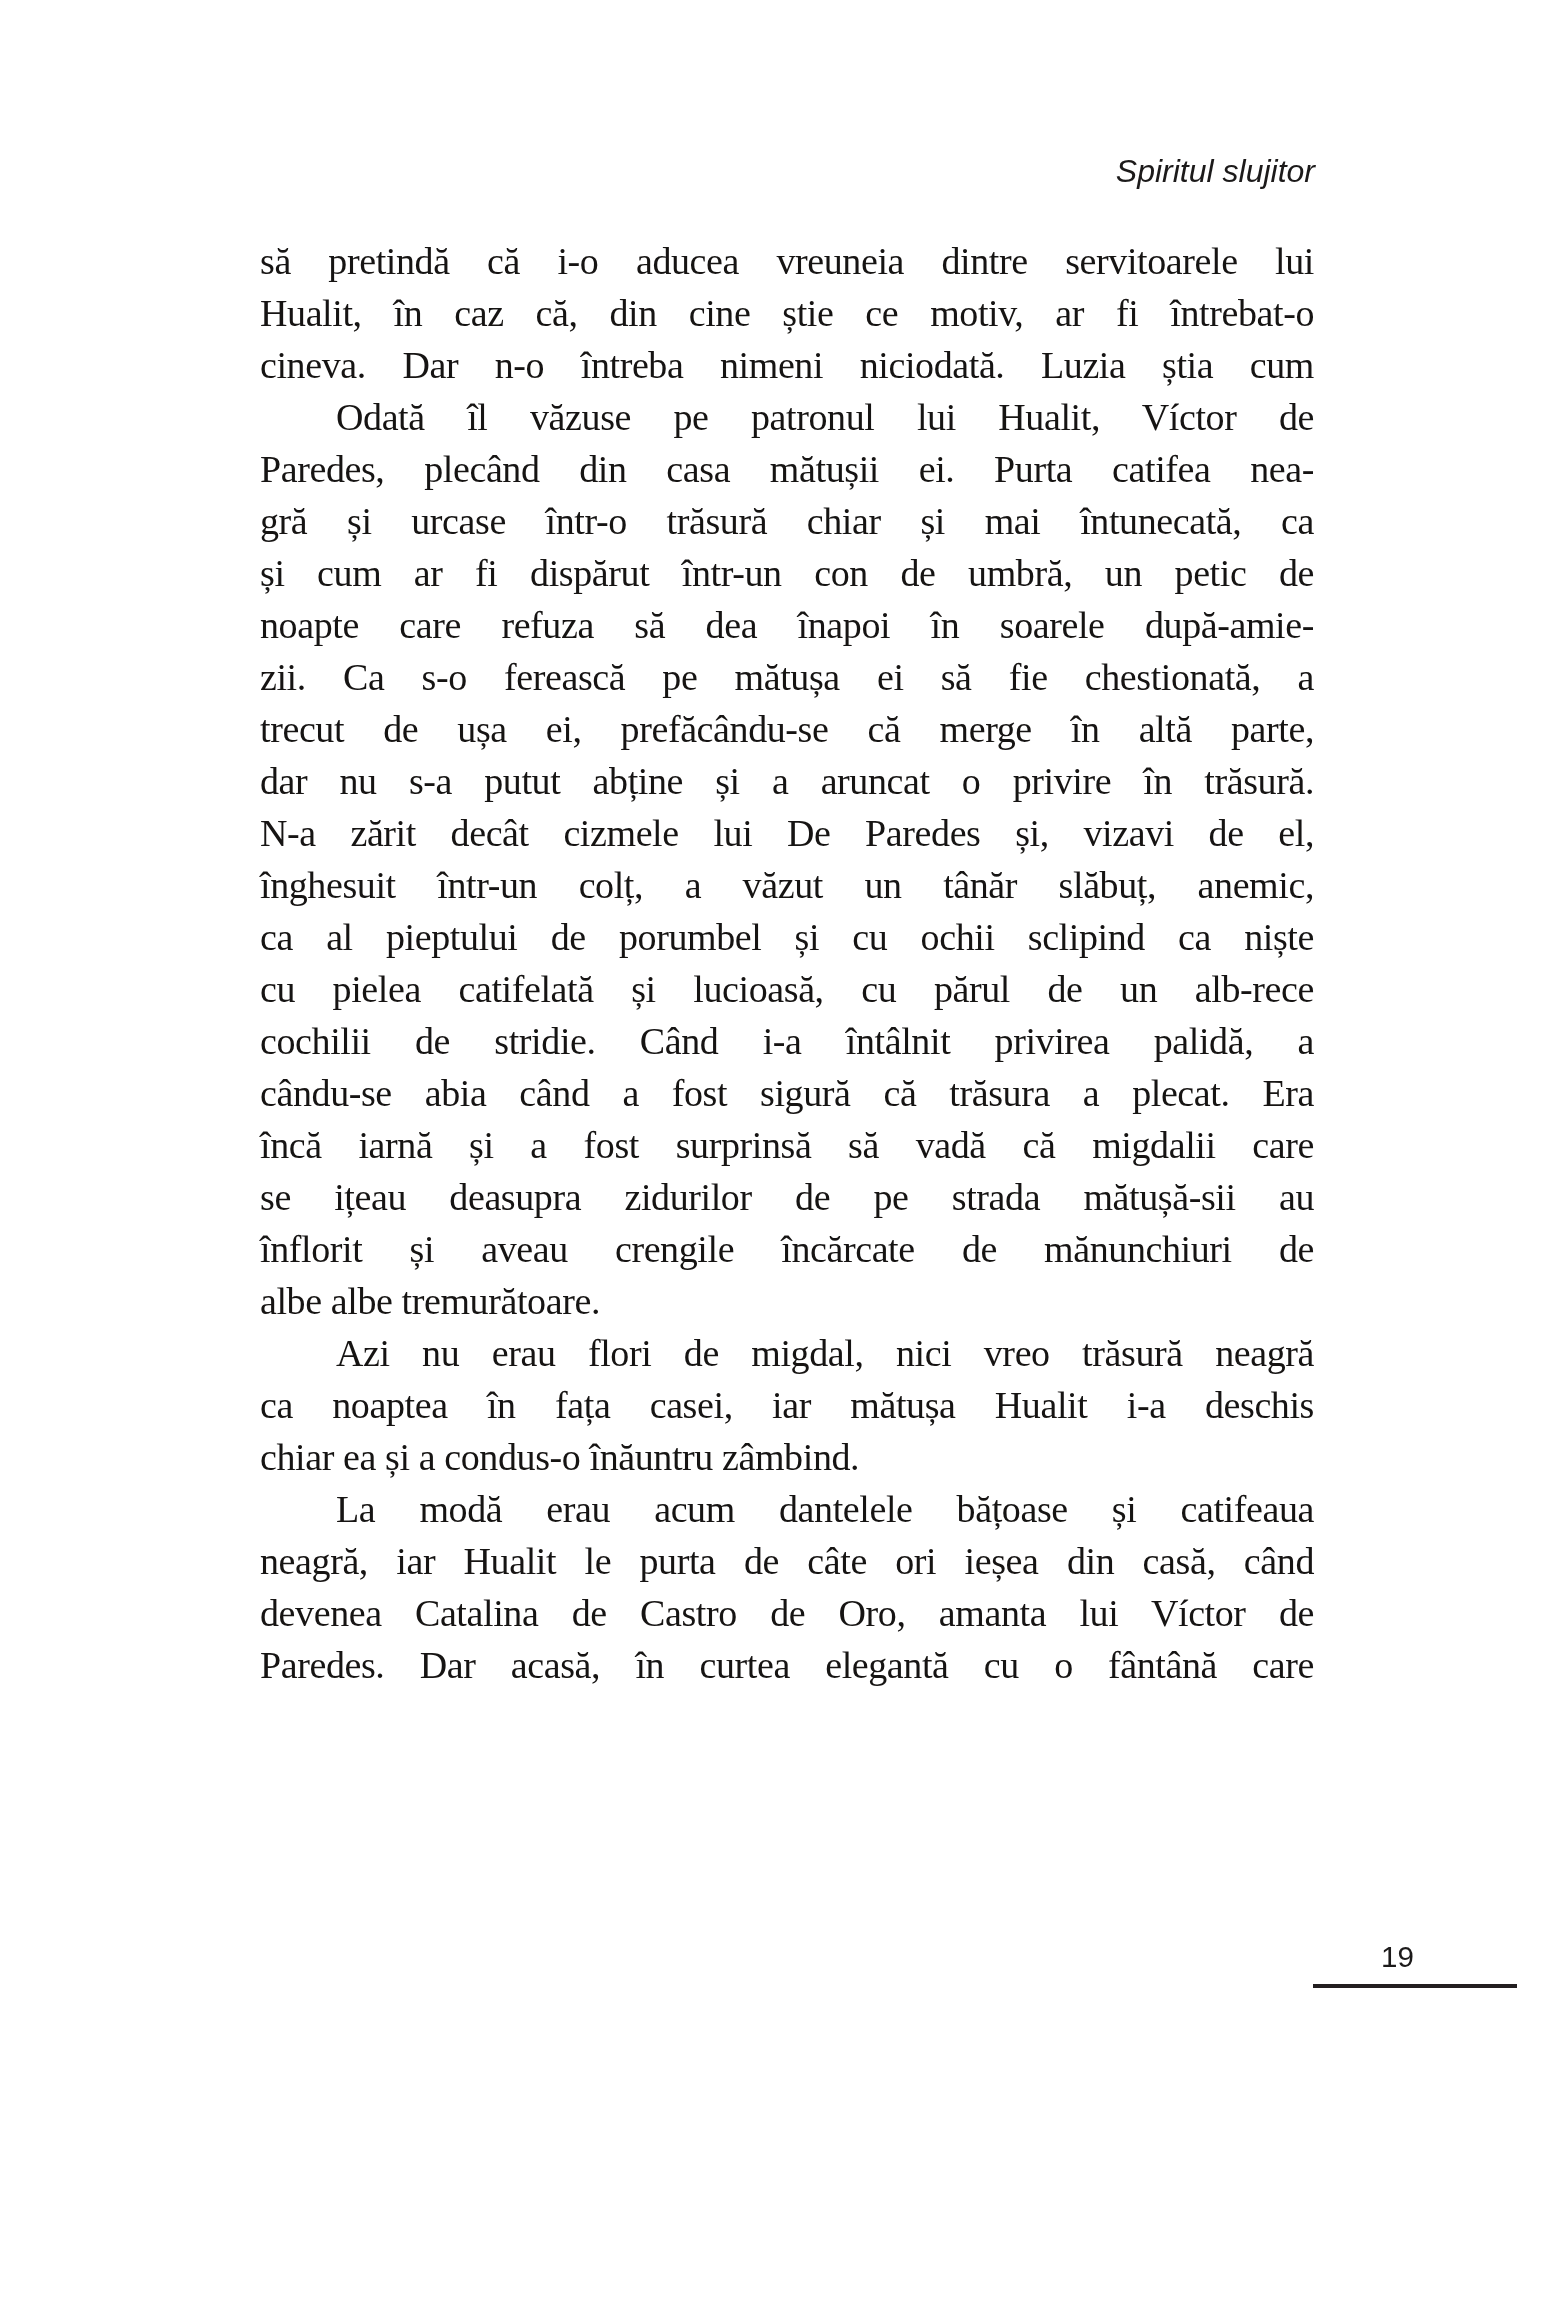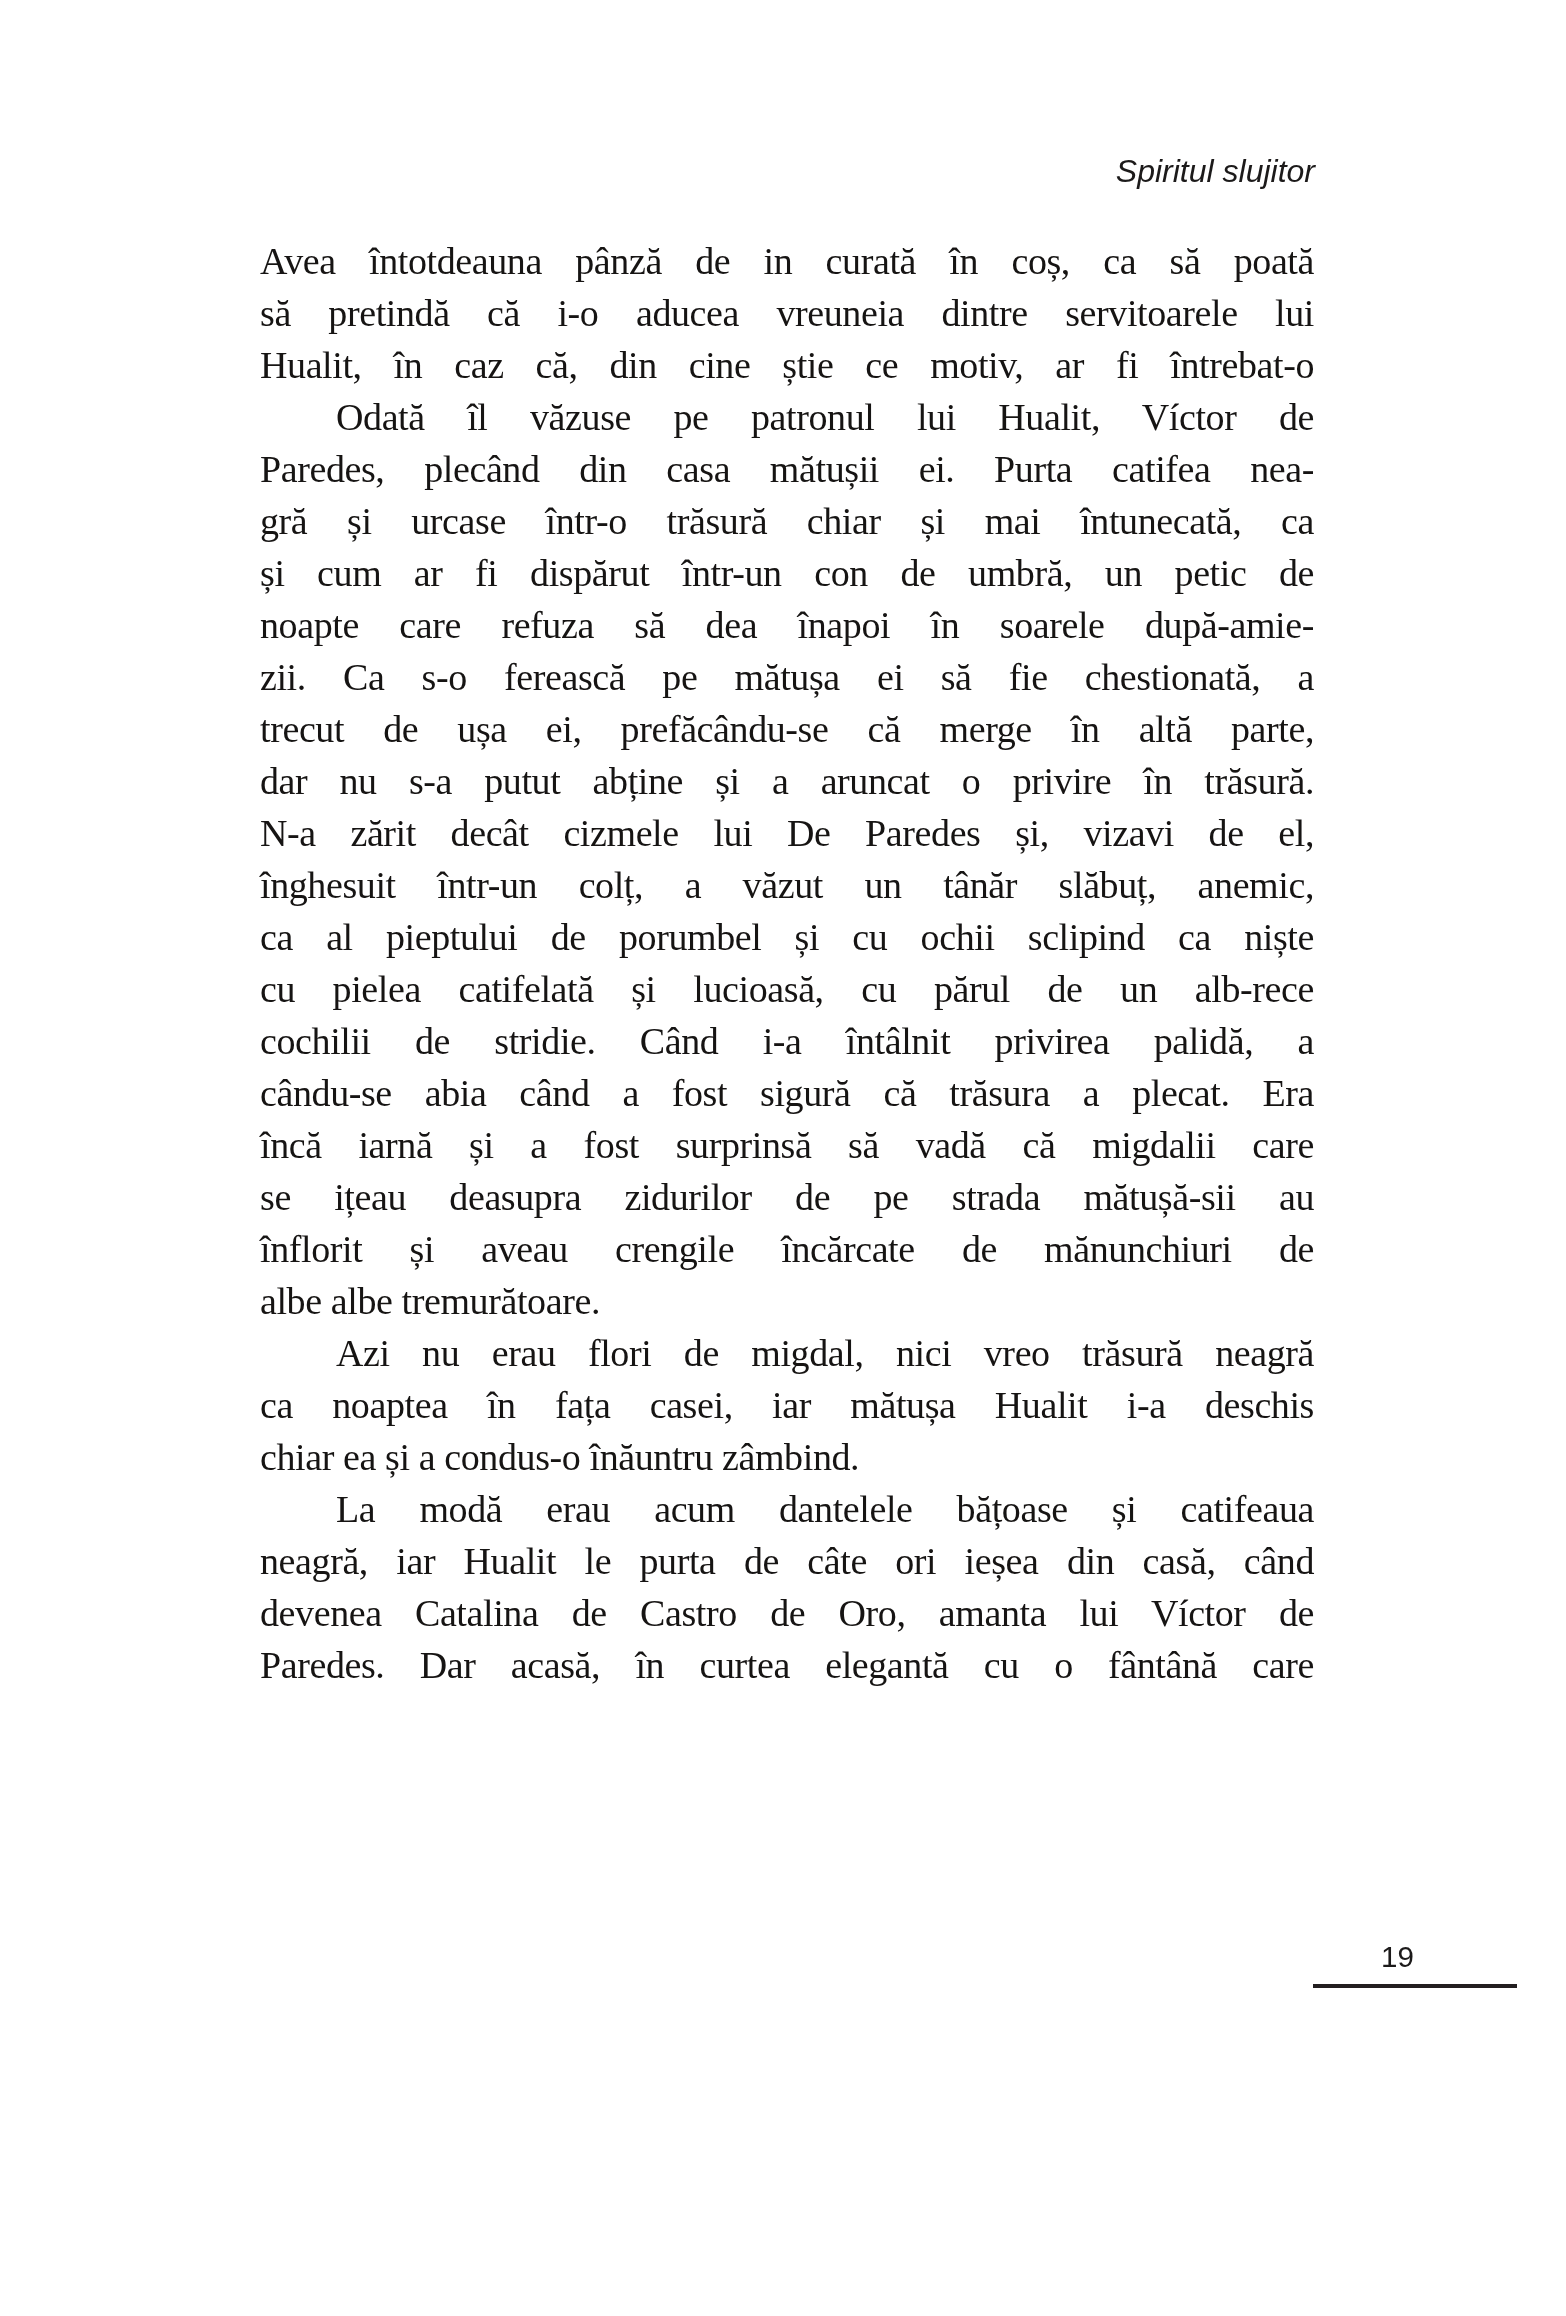--- a/index.html
+++ b/index.html
@@ -68,23 +68,23 @@
     background: #221e1f;
   }
 </style>
 </head>
 <body>
 
 <div class="page">
   <div class="running-header">Spiritul slujitor</div>
 
   <div class="body-text" id="body-text">
-      <div class="line">Avea întotdeauna pânză de in curată în coș, ca să poată</div>
       <div class="line">să pretindă că i-o aducea vreuneia dintre servitoarele lui</div>
       <div class="line">Hualit, în caz că, din cine știe ce motiv, ar fi întrebat-o</div>
+      <div class="line">cineva. Dar n-o întreba nimeni niciodată. Luzia știa cum</div>
       <div class="line indent">Odată îl văzuse pe patronul lui Hualit, Víctor de</div>
       <div class="line">Paredes, plecând din casa mătușii ei. Purta catifea nea-</div>
       <div class="line">gră și urcase într-o trăsură chiar și mai întunecată, ca</div>
       <div class="line">și cum ar fi dispărut într-un con de umbră, un petic de</div>
       <div class="line">noapte care refuza să dea înapoi în soarele după-amie-</div>
       <div class="line">zii. Ca s-o ferească pe mătușa ei să fie chestionată, a</div>
       <div class="line">trecut de ușa ei, prefăcându-se că merge în altă parte,</div>
       <div class="line">dar nu s-a putut abține și a aruncat o privire în trăsură.</div>
       <div class="line">N-a zărit decât cizmele lui De Paredes și, vizavi de el,</div>
       <div class="line">înghesuit într-un colț, a văzut un tânăr slăbuț, anemic,</div>

